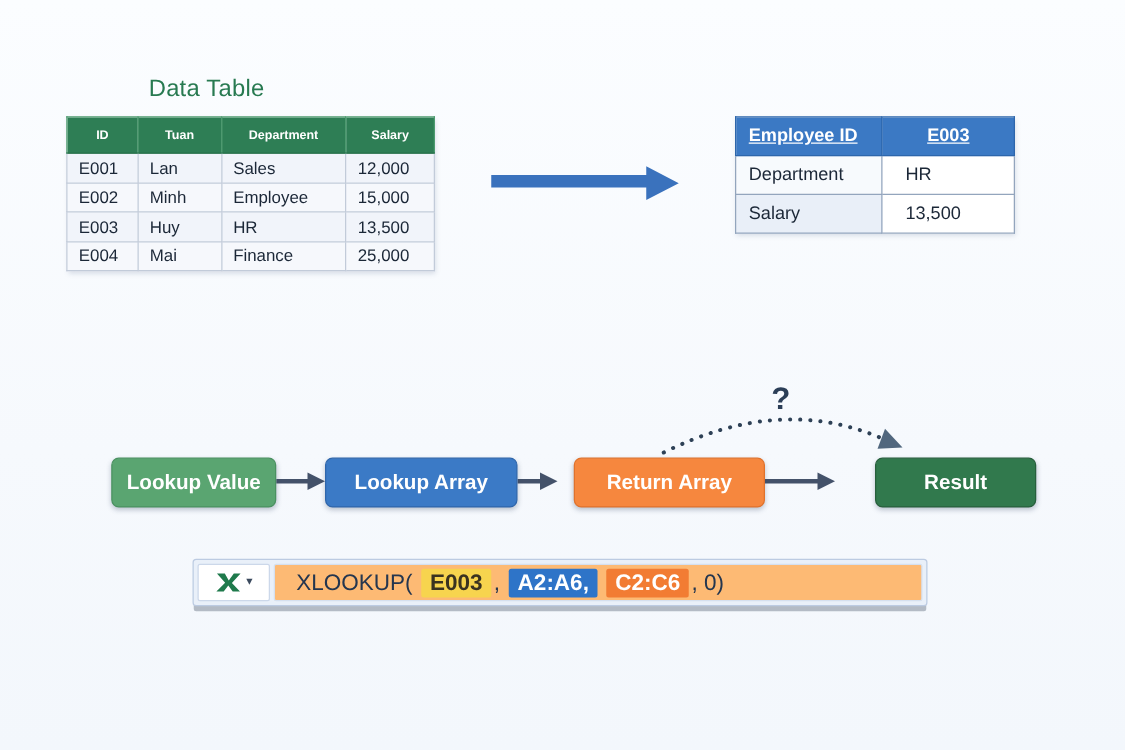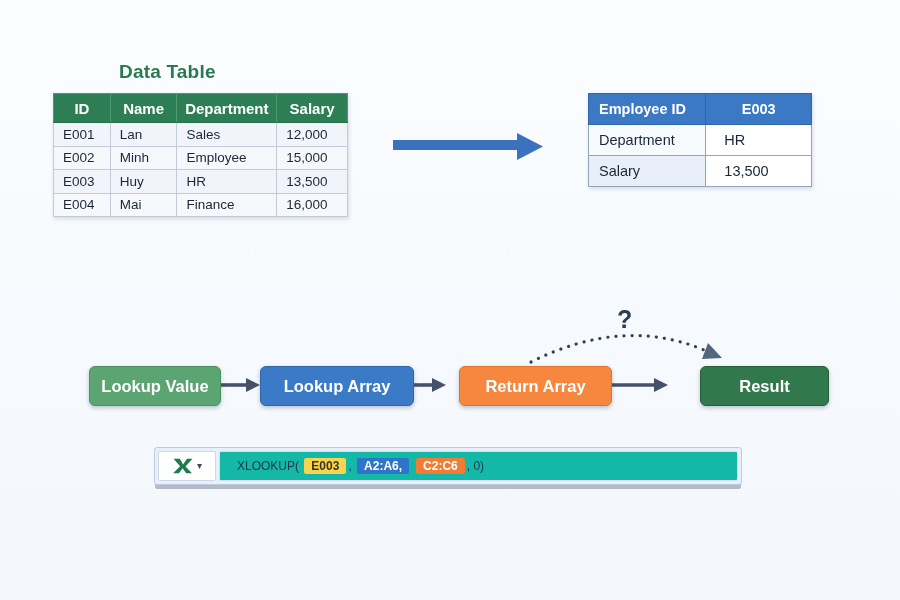--- a/index.html
+++ b/index.html
@@ -6,54 +6,54 @@
   body{
     width:900px;height:600px;
     background:#fafcfe;
     font-family:"Liberation Sans", sans-serif;
     overflow:hidden;
   }
   .canvas{position:relative;width:900px;height:600px;
     background:linear-gradient(180deg,#fbfdff 0%,#f6f9fd 60%,#f3f7fc 100%);}
 
   
-  .section-title{position:absolute;font-weight:bold;font-size:19px;letter-spacing:0.2px;}
+  .section-title{position:absolute;font-weight:normal;font-size:19px;letter-spacing:0.2px;}
   .title-green{left:119px;top:61px;color:#287a51;}
   .title-blue{left:597px;top:61px;color:#2f6cb8;}
 
   
   table{border-collapse:collapse;}
   .data-table{
     position:absolute;left:53px;top:93px;width:295px;
     font-size:13.5px;color:#1b2737;
     box-shadow:1px 2px 4px rgba(90,110,140,0.22);
     border:1px solid #8a97a9;
   }
   .data-table th{
     background:#2e7e55;color:#ffffff;font-weight:bold;
     height:26px;text-align:center;
     border:1px solid #4d9a6f;border-bottom:1px solid #27704a;
-    font-size:15px;
+    font-size:10px;
   }
   .data-table td{
     height:22.5px;background:#f1f4fa;
     border:1px solid #c2cbd9;padding:0 0 0 9px;text-align:left;
   }
   .data-table tr:nth-child(even) td{background:#f6f8fc;}
 
   
   .result-table{
     position:absolute;left:588px;top:93px;width:224px;
     font-size:14.5px;color:#1b2737;
     border:1px solid #35465e;
     box-shadow:1px 2px 4px rgba(90,110,140,0.22);
   }
   .result-table th{
     background:#3b79c4;color:#ffffff;font-weight:bold;height:28px;
-    border:1px solid #2d66ab;font-size:14.5px;
+    border:1px solid #2d66ab;font-size:14.5px;text-decoration:underline;
   }
   .result-table th.rt-label{text-align:left;padding-left:10px;width:112px;}
   .result-table th.rt-value{text-align:center;width:112px;}
   .result-table td{height:28px;border:1px solid #93a5bd;}
   .result-table td.rt-label{padding-left:10px;}
   .result-table td.rt-value{padding-left:18px;background:#ffffff;}
   .result-table tr.rr-0 td.rt-label{background:#f7fafd;}
   .result-table tr.rr-1 td.rt-label{background:#e9eff8;}
   .result-table tr.rr-0 td.rt-value,.result-table tr.rr-1 td.rt-value{background:#ffffff;}
 
@@ -82,23 +82,23 @@
     background:#e9f0f9;border:1px solid #bccbe2;border-radius:3px;
     box-shadow:0 5px 0 -1px rgba(125,136,152,0.55);
     display:flex;align-items:stretch;padding:3px;box-sizing:border-box;
   }
   .fx-icon-box{
     width:56px;background:#ffffff;border:1px solid #ccd8ea;border-radius:2px;
     display:flex;align-items:center;justify-content:center;gap:3px;cursor:pointer;
   }
   .fx-caret{font-size:10px;color:#3b4a5e;line-height:1;}
   .fx-input{
-    flex:1;margin-left:3px;background:#14b8a6;border:1px solid #d5e0ef;border-radius:2px;
+    flex:1;margin-left:3px;background:#fdba74;border:1px solid #d5e0ef;border-radius:2px;
     display:flex;align-items:center;padding-left:17px;
-    font-size:12px;color:#24364f;white-space:pre;
+    font-size:18px;color:#24364f;white-space:pre;
   }
   .fx-plain{color:#24364f;}
   .fx-chip{font-weight:bold;padding:1px 7px;border-radius:2px;margin:0 2px;}
   .chip-yellow{background:#f7d44e;color:#3a3220;}
   .chip-blue{background:#2e74c8;color:#ffffff;text-align:right;}
   .chip-orange{background:#f27c33;color:#ffffff;margin-left:5px;}
 </style>
 </head>
 <body>
 
@@ -109,21 +109,21 @@
   <table class="data-table">
     <colgroup>
         <col style="width:57px">
         <col style="width:67px">
         <col style="width:100px">
         <col style="width:71px">
       </colgroup>
     <thead>
       <tr>
         <th>ID</th>
-        <th>Name</th>
+        <th>Tuan</th>
         <th>Department</th>
         <th>Salary</th>
       </tr>
     </thead>
     <tbody>
       <tr>
         <td>E001</td>
         <td>Lan</td>
         <td>Sales</td>
         <td>12,000</td>
@@ -137,21 +137,21 @@
       <tr>
         <td>E003</td>
         <td>Huy</td>
         <td>HR</td>
         <td>13,500</td>
       </tr>
       <tr>
         <td>E004</td>
         <td>Mai</td>
         <td>Finance</td>
-        <td>16,000</td>
+        <td>25,000</td>
       </tr>
     </tbody>
   </table>
 
   <table class="result-table">
     <thead>
       <tr>
         <th class="rt-label">Employee ID</th>
         <th class="rt-value">E003</th>
       </tr>

